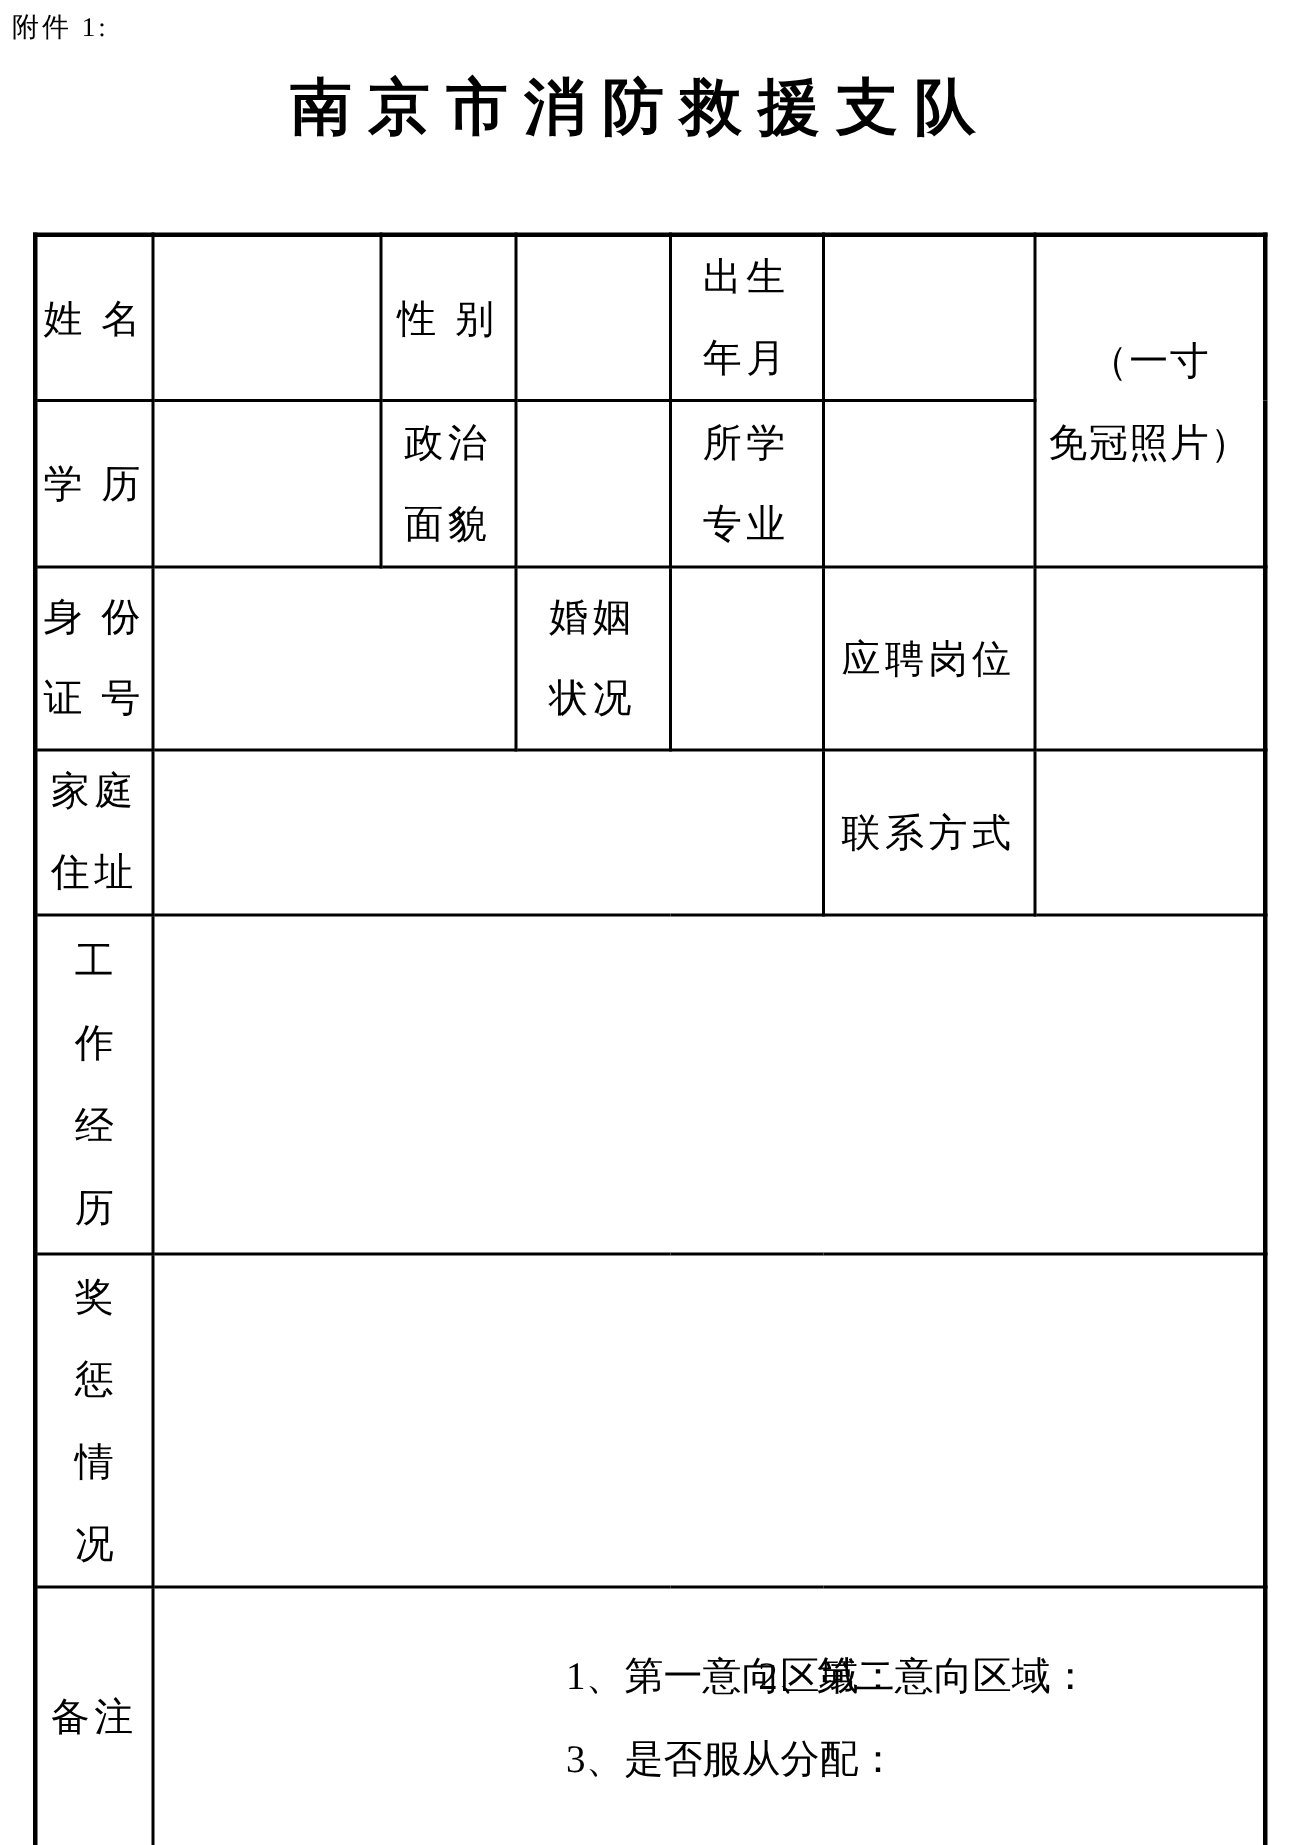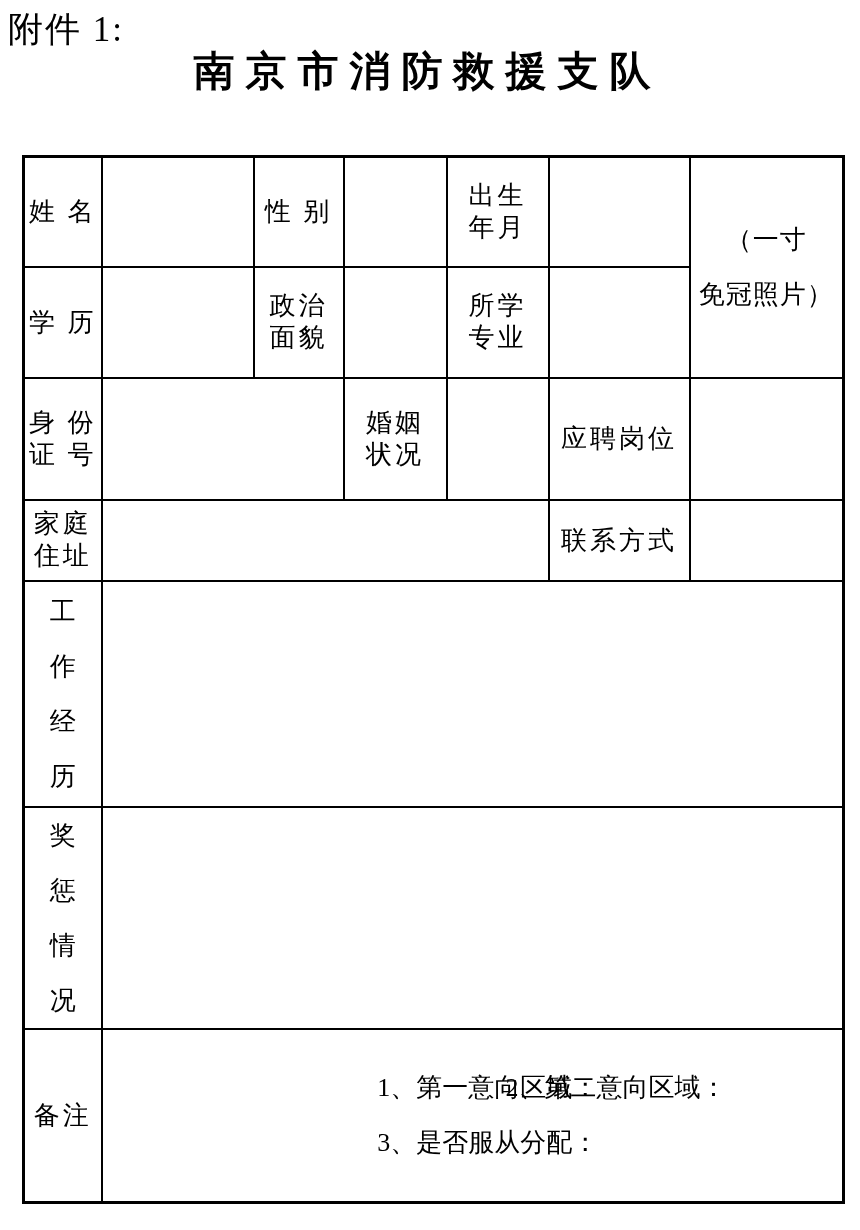--- a/index.html
+++ b/index.html
@@ -6,21 +6,21 @@
   #page{
     position:relative;
     width:860px;height:1230px;
     background:#ffffff;
     color:#000;
     font-family:"Liberation Serif","DejaVu Serif",serif;
     overflow:hidden;
   }
   .attachment{
     position:absolute;left:8px;top:6px;
-    font-size:35px;letter-spacing:2px;
+    font-size:18px;letter-spacing:2px;
   }
   .title{
     position:absolute;left:0;right:16px;text-align:center;
     font-weight:bold;font-size:41px;line-height:51px;
     white-space:nowrap;
   }
   .title.t1{top:46px;letter-spacing:11px;text-indent:11px;}
   .title.t2{top:97px;letter-spacing:0.5px;}
   table.form{
     position:absolute;left:22px;top:155px;
@@ -29,21 +29,21 @@
     border:3px solid #000;
   }
   table.form td{
     border:2px solid #000;
     font-size:26px;
     text-align:center;vertical-align:middle;
     padding:0;
     overflow:hidden;
   }
   td.lbl{letter-spacing:3px;}
-  td.two{white-space:pre-line;line-height:32px;letter-spacing:3px;margin-top:41px;}
+  td.two{white-space:pre-line;line-height:54px;letter-spacing:3px;margin-top:41px;}
   td.vlabel{white-space:pre-line;line-height:55px;letter-spacing:0;}
   td.photo{
     white-space:pre-line;line-height:55px;
     text-align:left;padding-left:9px;letter-spacing:1px;
   }
   td.remarks-content{
     vertical-align:top;text-align:left;
     padding:10px 0 0 6px;
   }
   .rline{position:relative;line-height:55px;height:55px;white-space:nowrap;margin-left:31px;}

